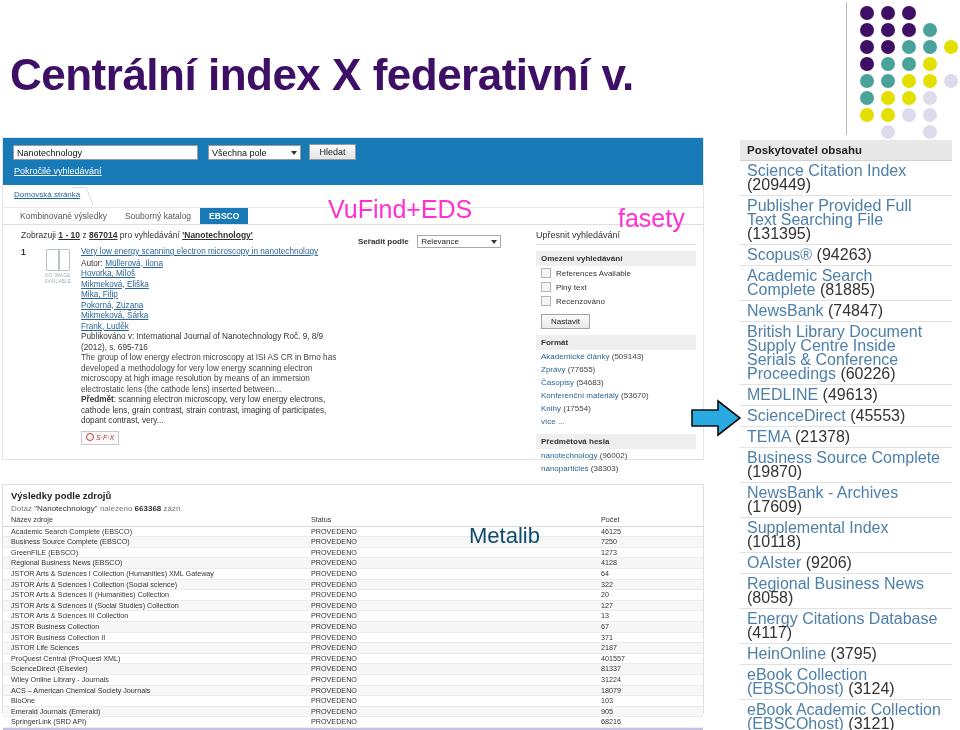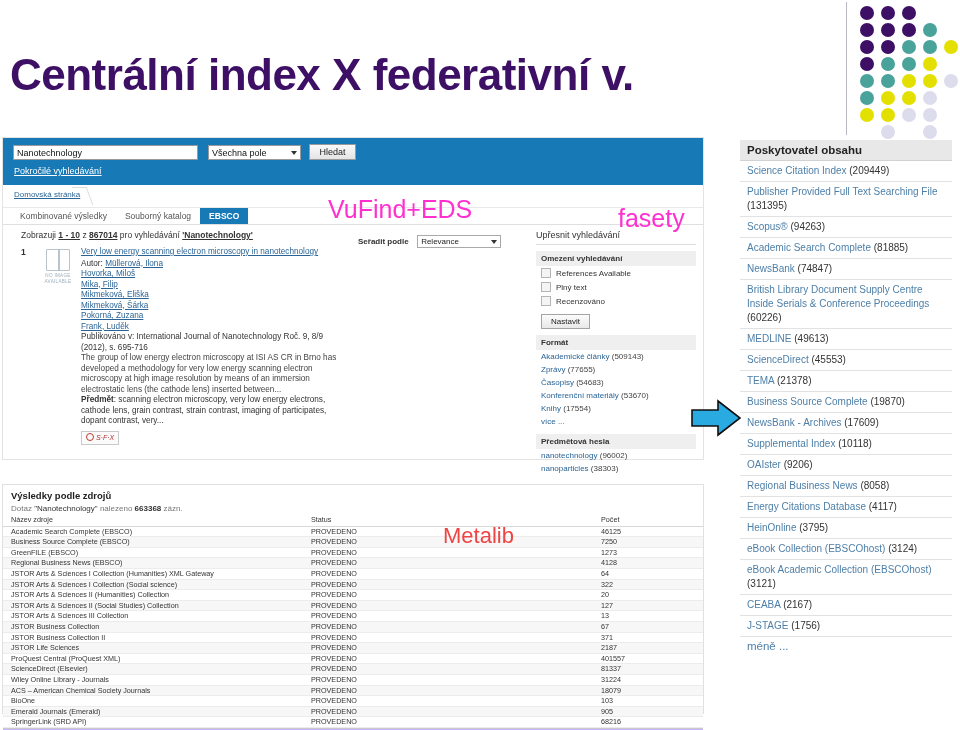--- a/index.html
+++ b/index.html
@@ -100,21 +100,21 @@
   #vf-setbtn{margin:6px 0 0 5px;display:inline-block;padding:2px 9px;font-size:8px;
         color:#222;background:linear-gradient(#fcfcfc,#e8e8e8);border:1px solid #a4a4a4;}
 
   
   #arrow{position:absolute;left:688px;top:260px;width:56px;height:42px;}
 
   
   #provider{position:absolute;left:740px;top:3px;width:212px;}
   #provider .hd{background:#e8e8e8;font-size:11.5px;font-weight:bold;color:#222;
         padding:4px 7px;border-bottom:1px solid #d2d2d2;}
-  #provider .it{font-size:10px;color:#4d7fa8;padding:3px 7px;
+  #provider .it{font-size:16px;color:#4d7fa8;padding:3px 7px;
         border-bottom:1px solid #e2e2e2;line-height:14px;}
   #provider .it .n{color:#333;}
   #provider .more{font-size:11.5px;color:#4d7fa8;padding:3px 7px;}
 
   
   #metalib{position:absolute;left:2px;top:338px;width:702px;height:230px;
         background:#fff;border:1px solid #e0e0e0;box-sizing:border-box;margin-top:9px;}
   #ml-title{font-size:9.5px;font-weight:bold;color:#222;padding:5px 0 3px 8px;}
   #ml-sub{font-size:8px;color:#777;padding:0 0 2px 8px;}
   #ml-sub .q{color:#333;}
@@ -125,21 +125,21 @@
   .ml-row:nth-child(even){background:#f7f7f7;}
   .ml-c1{flex:0 0 300px;}
   .ml-c2{flex:0 0 290px;}
   .ml-c3{flex:1;text-align:left;}
   .ml-row.total{font-weight:bold;border-top:1px solid #c9c9c9;background:#c4b5fd;align-items:flex-end;}
 
   
   .anno{position:absolute;font-weight:normal;}
   #anno-vufind{left:328px;top:58px;font-size:25px;color:#ff2fd0;}
   #anno-fasety{left:618px;top:67px;font-size:25px;color:#ff2fd0;}
-  #anno-metalib{left:443px;top:386px;font-size:22px;color:#ef4444;}
+  #anno-metalib{left:469px;top:386px;font-size:22px;color:#0c4a6e;}
 </style>
 </head>
 <body>
 
 <div id="slide-title">Centrální index X federativní v.</div>
 
 <div id="dot-grid">
   <div class="vline"></div>
 <div class="dot" style="left: 14px; top: 4px; background: rgb(61, 16, 102);"></div>
     <div class="dot" style="left: 35px; top: 4px; background: rgb(61, 16, 102);"></div>
@@ -216,24 +216,24 @@
           <div class="bk"></div>
           <div class="nia">NO IMAGE AVAILABLE</div>
         </div>
         <div class="body">
           <a class="t">Very low energy scanning electron microscopy in nanotechnology</a>
           <div class="au">
             <span>Autor:</span>
             <a>Müllerová, Ilona</a>
           </div>
           <a class="aul">Hovorka, Miloš</a>
+          <a class="aul">Mikmeková, Eliška</a>
           <a class="aul">Mika, Filip</a>
-          <a class="aul">Mikmeková, Eliška</a>
+          <a class="aul">Pokorná, Zuzana</a>
           <a class="aul">Mikmeková, Šárka</a>
-          <a class="aul">Pokorná, Zuzana</a>
           <a class="aul">Frank, Luděk</a>
           <div class="pub">Publikováno v: International Journal of Nanotechnology Roč. 9, 8/9 (2012), s. 695-716</div>
           <div class="abs">The group of low energy electron microscopy at ISI AS CR in Brno has developed a methodology for very low energy scanning electron microscopy at high image resolution by means of an immersion electrostatic lens (the cathode lens) inserted between...</div>
           <div class="subj"><b>Předmět</b><span>: scanning electron microscopy, very low energy electrons, cathode lens, grain contrast, strain contrast, imaging of participates, dopant contrast, very...</span></div>
           <div class="sfx"><span class="o"></span><span>S·F·X</span></div>
         </div>
       </div>
     </div>
 
     <div id="vf-sort">

